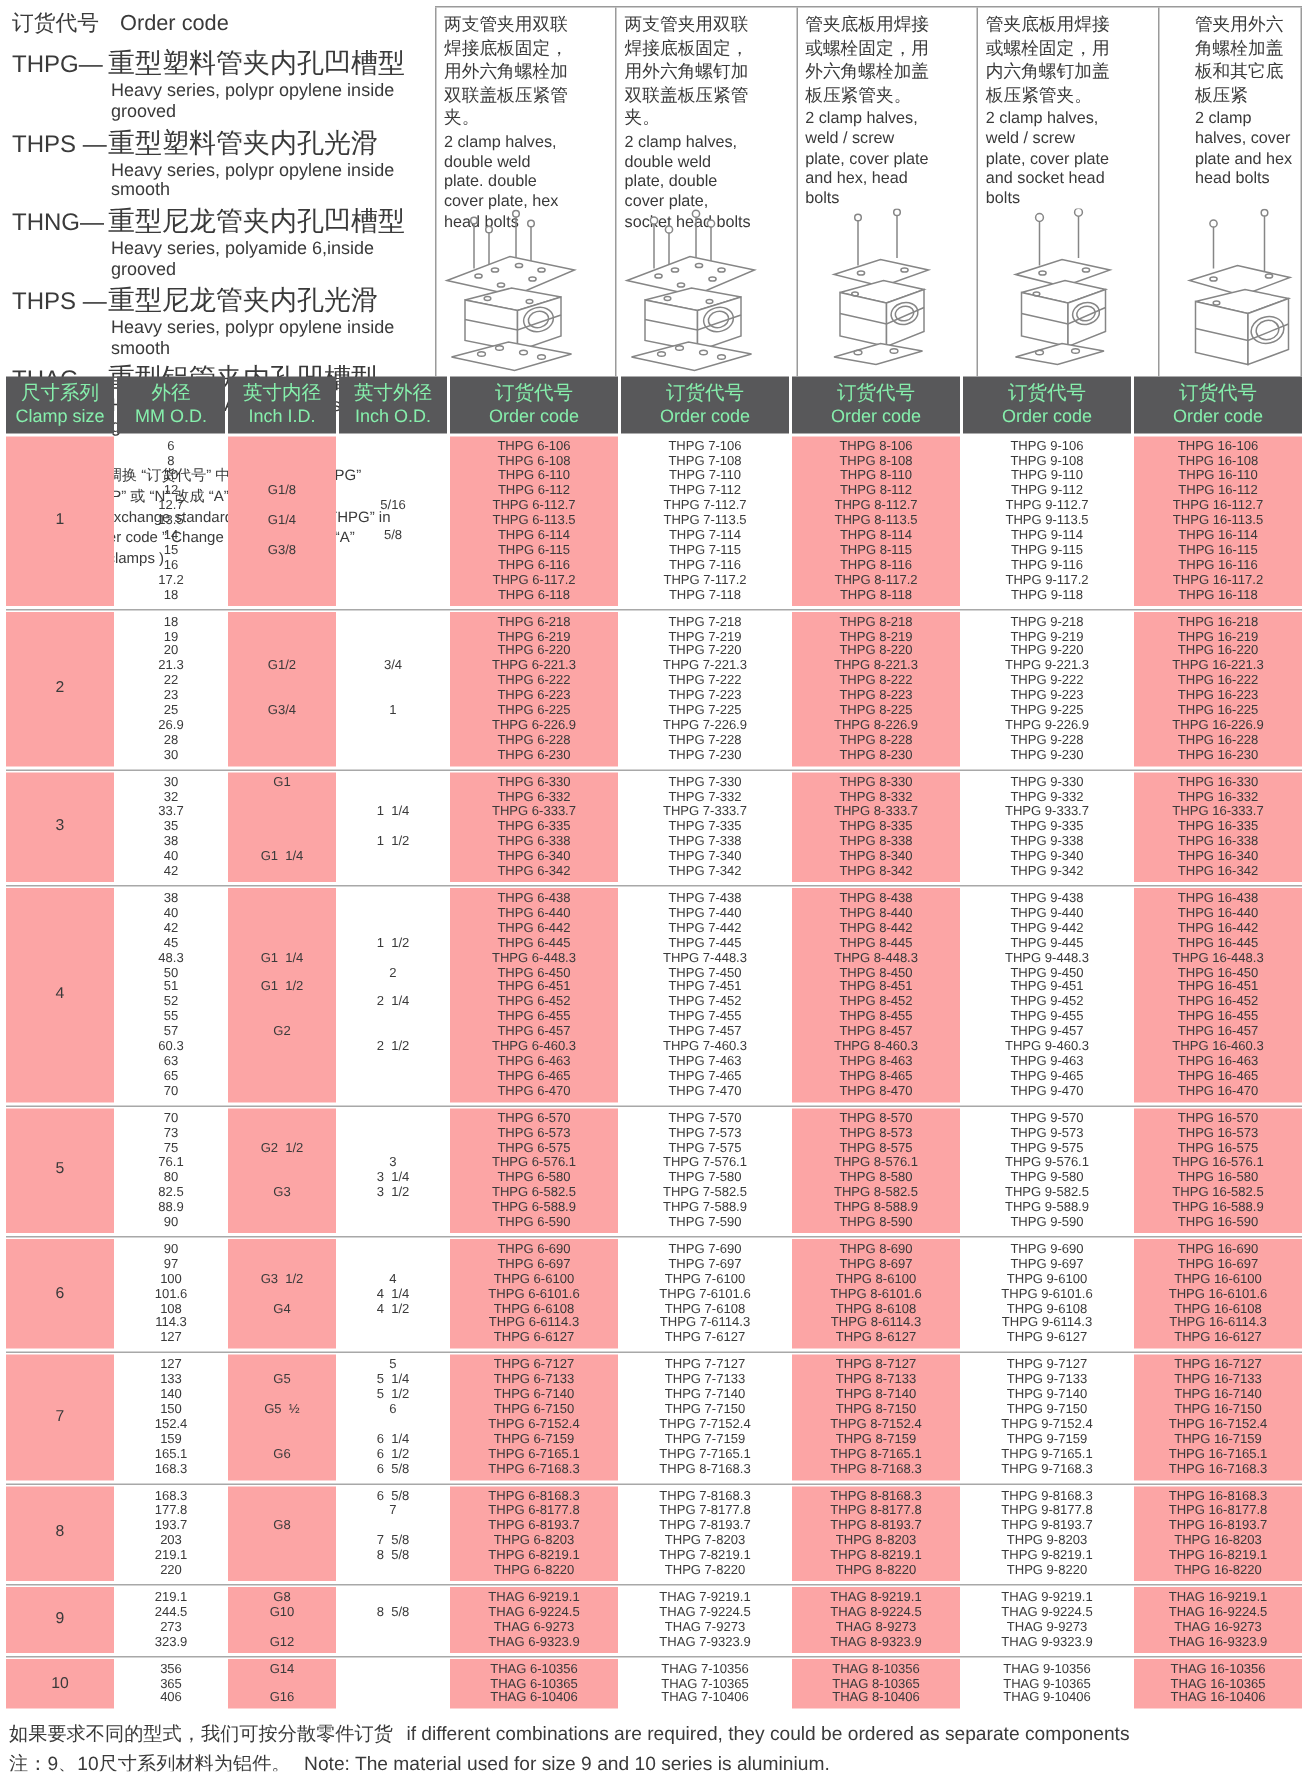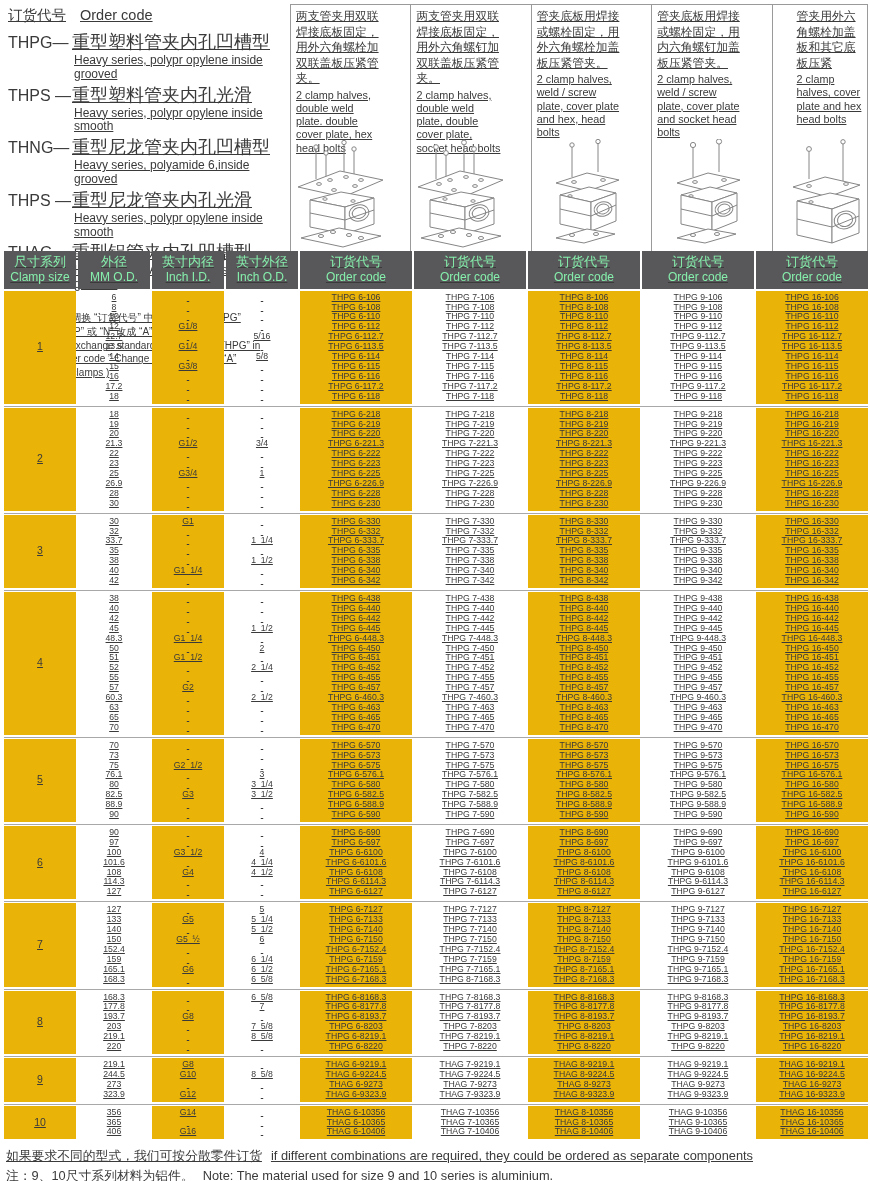--- a/index.html
+++ b/index.html
@@ -1,17 +1,17 @@
 <!DOCTYPE html>
 <html><head>
 <meta charset="utf-8">
 <style>
   * { box-sizing: border-box; }
   body { margin: 0; background: #fff; color: #3a3a3a; font-family: "Liberation Sans", sans-serif; }
-  .page { width: 870px; height: 1181px; overflow: hidden; background: #fff; text-decoration: underline; }
+  .page { width: 870px; height: 1181px; overflow: hidden; background: #fff; }
 
   
   .top { display: flex; height: 251px; padding: 4px 2px 0 8px; }
   .legend { width: 282px; padding-right: 6px; }
   .legend-title { font-size: 14.5px; margin: 2px 0 5px 0; }
   .legend-title .en { margin-left: 14px; }
   .leg-item { margin-bottom: 1px; }
   .leg-code { display: inline-block; width: 64px; font-size: 16px; }
   .leg-zh { font-size: 18px; }
   .leg-en { font-size: 12px; margin-left: 66px; line-height: 1.15; }
@@ -26,21 +26,21 @@
 
   
   .table { margin: 0 2px 0 4px; }
   .t-grid { display: grid; grid-template-columns: 72px 72px 72px 72px repeat(5, 1fr); column-gap: 2px; }
   .t-head { margin-bottom: 2px; }
   .hc { background: #58585a; color: #86efac; text-align: center; padding: 3px 0 4px 0; }
   .hc .zh { font-size: 13px; line-height: 1.25; }
   .hc .en { font-size: 12px; line-height: 1.2; }
   .group + .group { margin-top: 2px; border-top: 1px solid #a8a8a8; padding-top: 1px; }
   .cell { font-size: 8.7px; line-height: 9.9px; text-align: center; padding: 2px 0; }
-  .shade { background: #eab308; }
+  .shade { background: #fca5a5; }
   .size-cell { display: flex; align-items: center; justify-content: center; font-size: 10.5px; }
   .ln { white-space: pre; }
 
   
   .footer { margin: 7px 2px 0 6px; font-size: 12.8px; line-height: 1.5; }
   .f-en { margin-left: 9px; }
 
   svg .s { stroke: #868686; fill: none; stroke-width: 1; }
   svg .sf { stroke: #868686; fill: #fff; stroke-width: 1; }
 </style>

